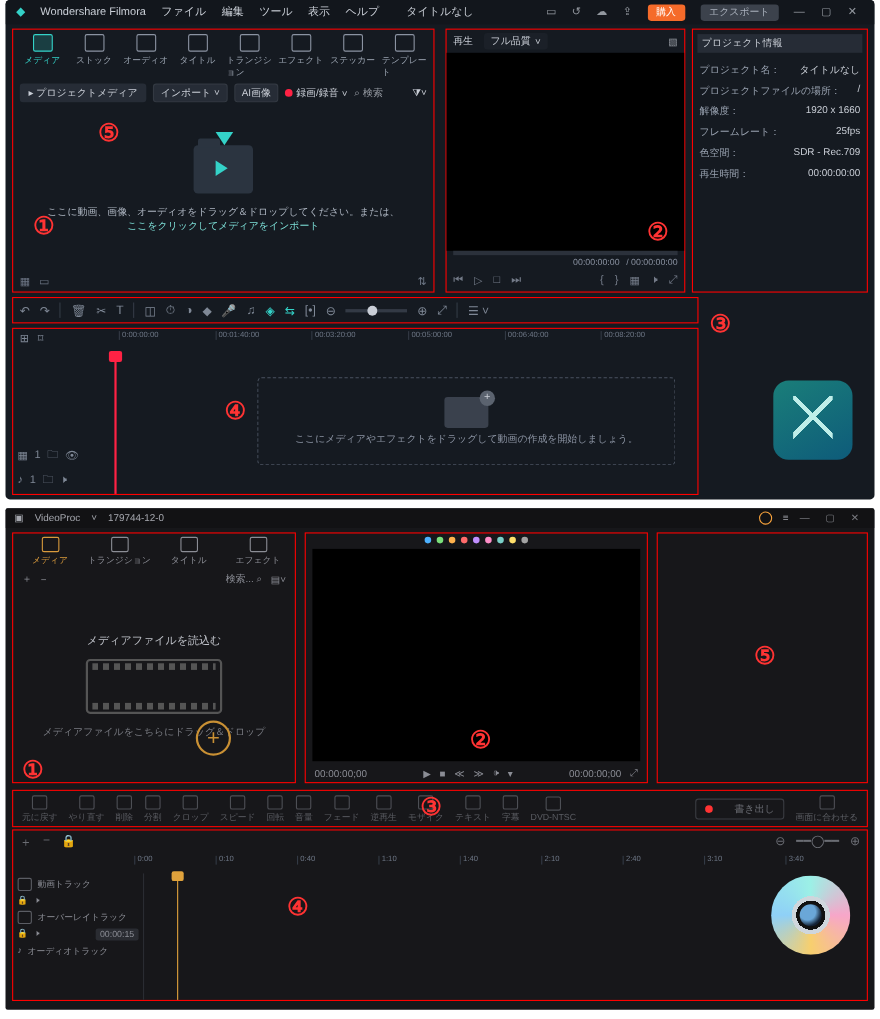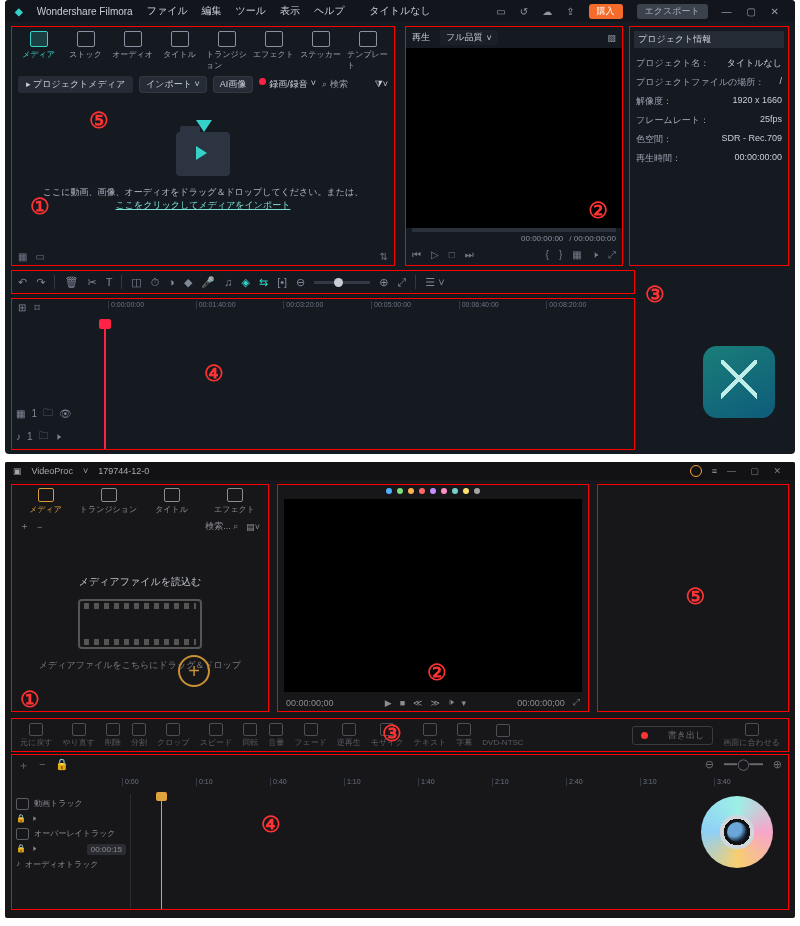--- a/index.html
+++ b/index.html
@@ -18,33 +18,33 @@
 .a1-body{display:flex;height:248px}
 .a1-media{width:382px;border:1px solid #f00;margin:4px 0 4px 6px;display:flex;flex-direction:column}
 .tabrow{display:flex;gap:6px;padding:4px 6px 2px}
 .tab{display:flex;flex-direction:column;align-items:center;gap:2px;width:44px;font-size:8px;color:#9aa3b0}
 .tab.active{color:#34d2c8}
 .tabico{width:16px;height:14px;border:1px solid #8b93a2;border-radius:2px}
 .tab.active .tabico{border-color:#34d2c8;background:rgba(52,210,200,.2)}
 .subrow{display:flex;align-items:center;gap:6px;padding:3px 6px;font-size:9px}
 .pill{background:#262c36;border-radius:3px;padding:2px 8px}
 .aipill{background:#262c36;border:1px solid #333942;border-radius:3px;padding:1px 6px}
-.recbtn{display:flex;align-items:flex-start;gap:3px}
+.recbtn{display:flex;align-items:center;gap:3px}
 .recdot{width:7px;height:7px;border-radius:50%;background:#f24}
 .search{flex:1;display:flex;align-items:center;gap:3px;opacity:.7}
 .mediacols{flex:1;display:flex}
 .sidebar{width:86px;padding:4px 4px;font-size:9px;color:#8b93a2}
 .sidebar div{padding:3px 2px}
 .dropzone{flex:1;display:flex;flex-direction:column;align-items:center;justify-content:center;gap:10px;position:relative}
 .folder{width:54px;height:44px;background:#2b3440;border-radius:4px;position:relative}
 .folder::before{content:"";position:absolute;top:-6px;left:4px;width:20px;height:8px;background:#2b3440;border-radius:2px 2px 0 0}
 .arrow{position:absolute;top:-12px;left:20px;width:0;height:0;border-left:8px solid transparent;border-right:8px solid transparent;border-top:12px solid #34d2c8}
 .play{position:absolute;top:14px;left:20px;width:0;height:0;border-top:7px solid transparent;border-bottom:7px solid transparent;border-left:11px solid #34d2c8}
 .dz-text{font-size:9px;text-align:center;color:#aeb6c2}
-.dz-link{color:#7de0d8;text-decoration:underline}
+.dz-link{color:#7de0d8;}
 .num{position:absolute;font-size:22px;color:#f33;font-weight:bold;font-family:serif}
 
 .a1-prev{flex:1;border:1px solid #f00;margin:4px 6px 4px 10px;display:flex;flex-direction:column}
 .prevhdr{display:flex;align-items:center;gap:10px;padding:3px 6px;font-size:9px}
 .prevhdr .drop{display:flex;align-items:center;gap:4px;background:#1b2028;padding:1px 6px;border-radius:3px}
 .prevhdr .r{margin-left:auto;opacity:.7}
 .screen{flex:1;background:#000;position:relative}
 .pbar{height:4px;background:#2b313b;margin:0 6px;position:relative}
 .tc{display:flex;justify-content:flex-end;gap:6px;padding:2px 6px;font-size:8px;color:#8b93a2}
 .pctrl{display:flex;gap:10px;padding:4px 6px;color:#8b93a2;font-size:10px}
@@ -336,20 +336,24 @@
             </div>
         <div class="trkrow">
               <span>♪</span>
               <span>1</span>
               <span>🗀</span>
               <span>🕨</span>
             </div>
       </div>
       <div class="tlmain">
         <div class="ph"></div>
+        <div class="drop2">
+          <div class="thumb"></div>
+          <div class="t">ここにメディアやエフェクトをドラッグして動画の作成を開始しましょう。</div>
+        </div>
         <span class="num" style="left:100px;top:40px">④</span>
       </div>
     </div>
   </div>
 
   <div class="badge1"></div>
 </div>
 
 <div class="app2">
   <div class="a2-title">

